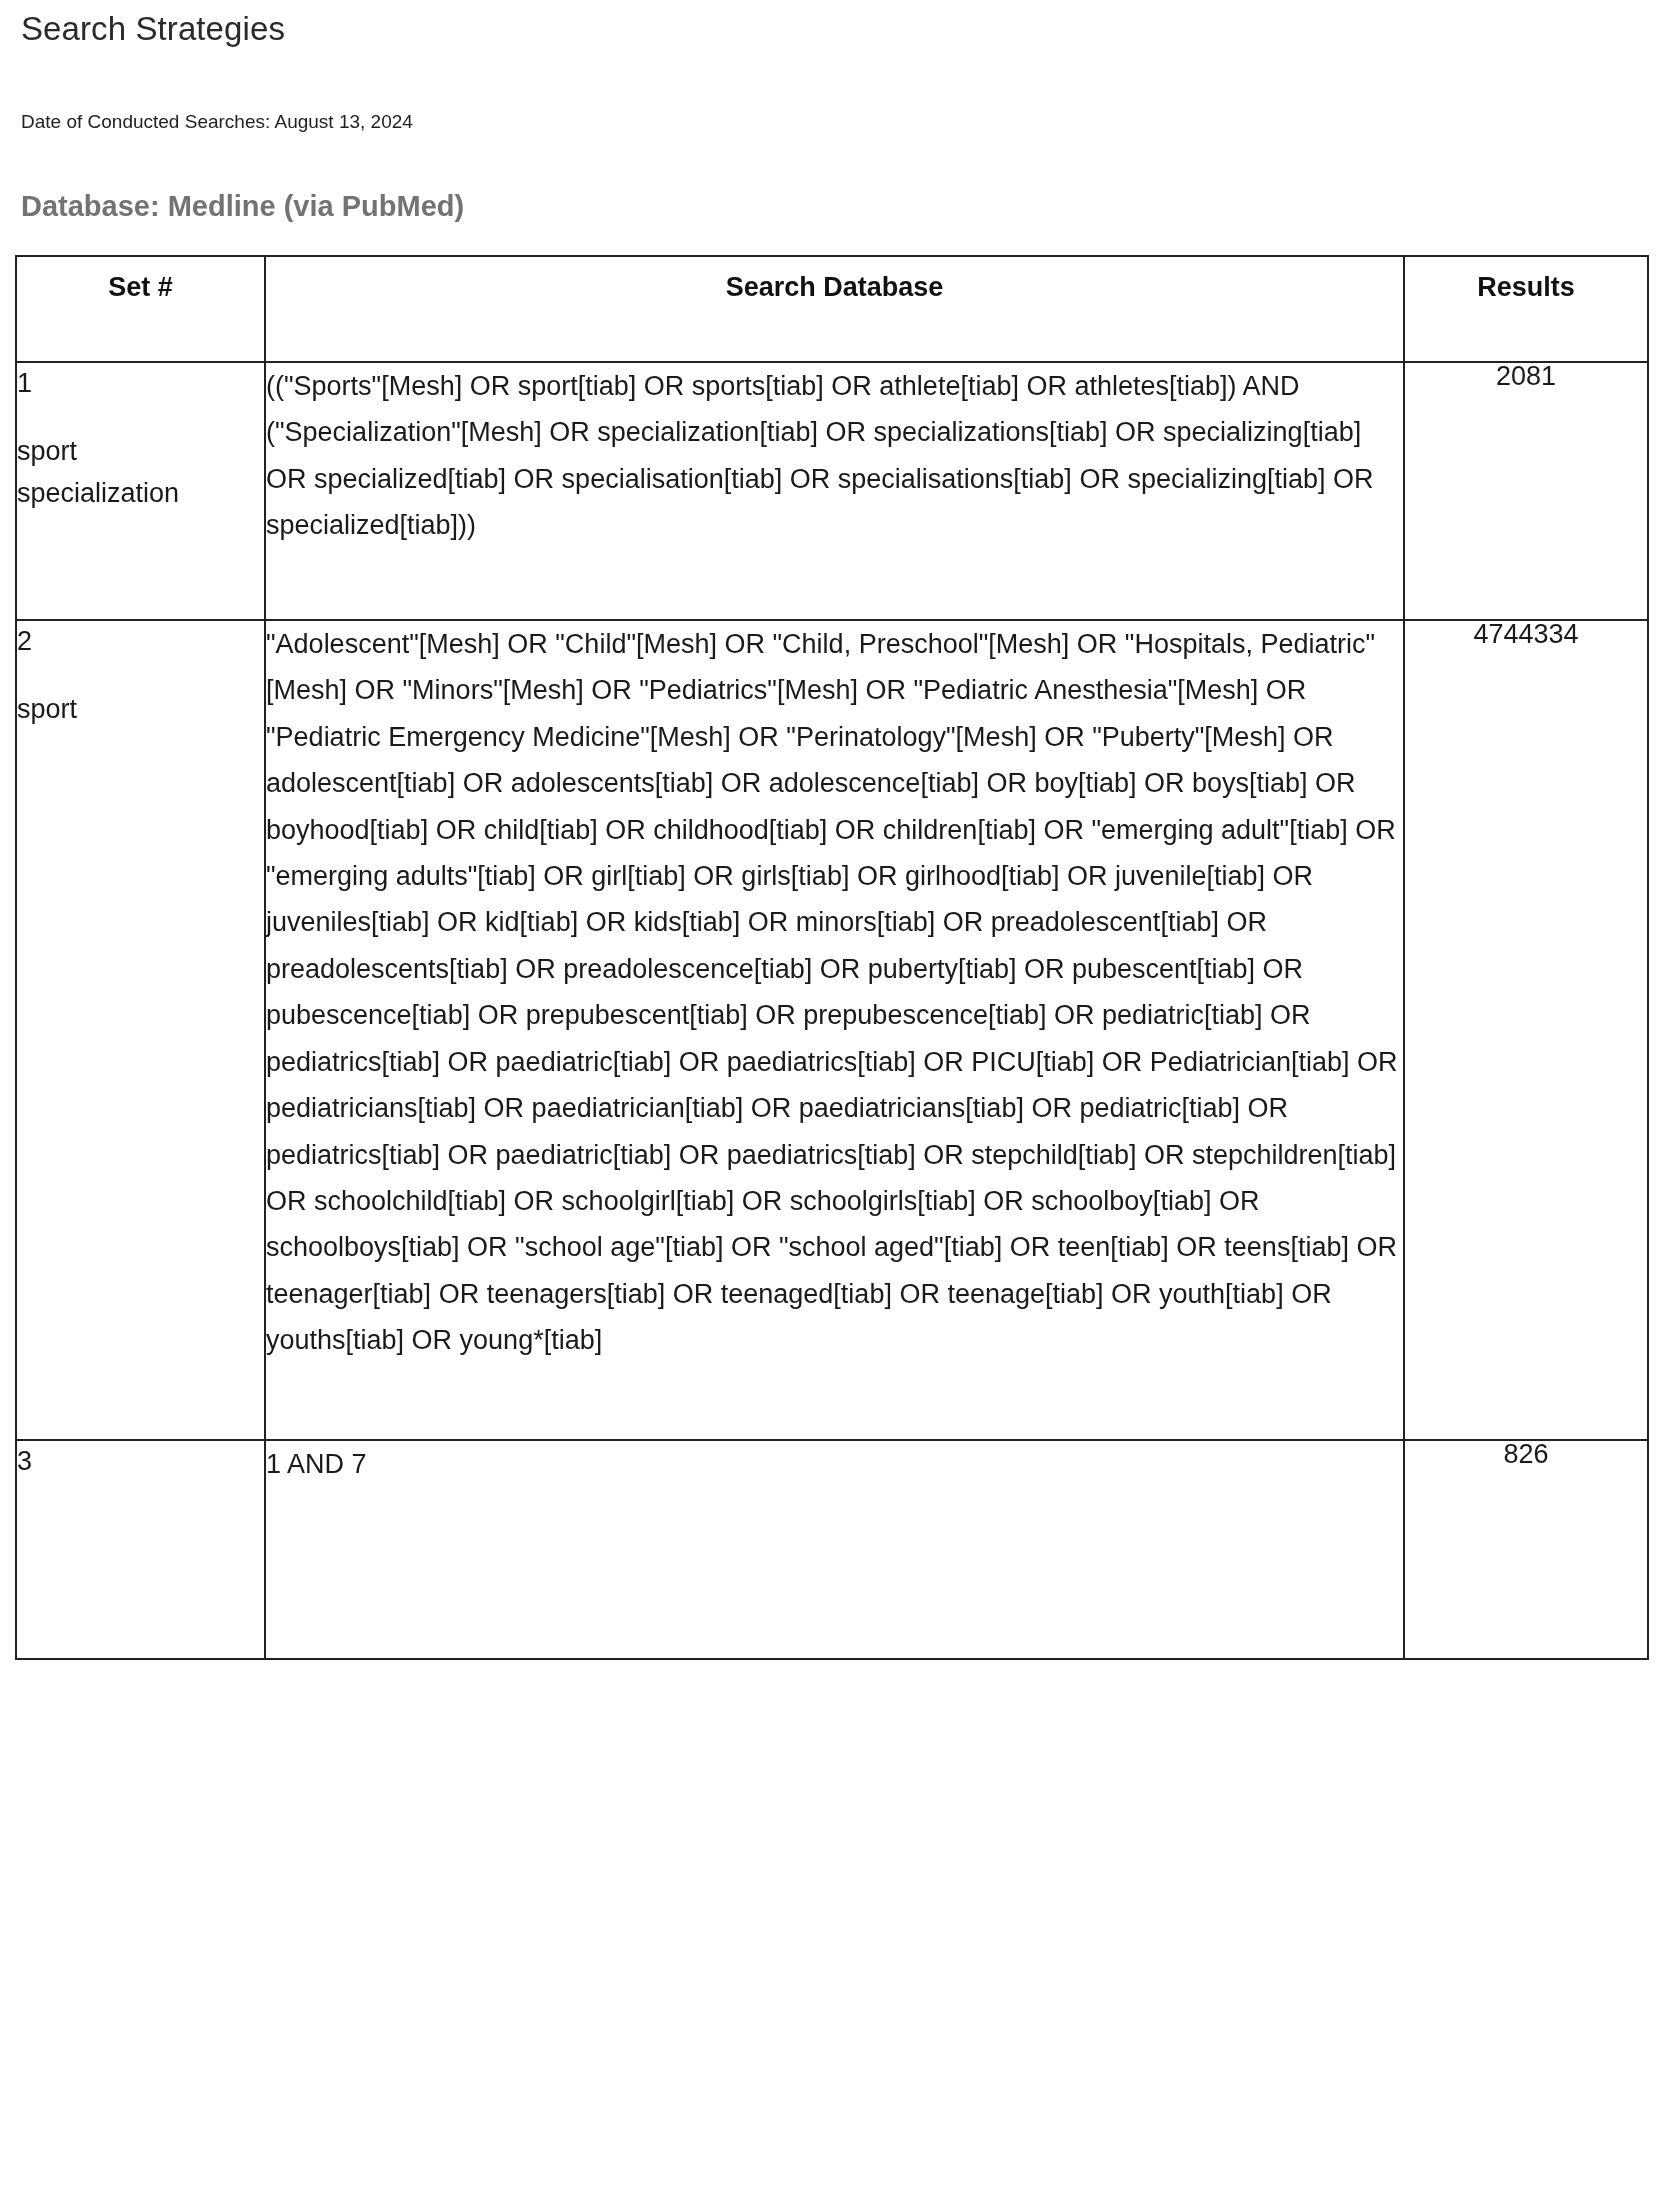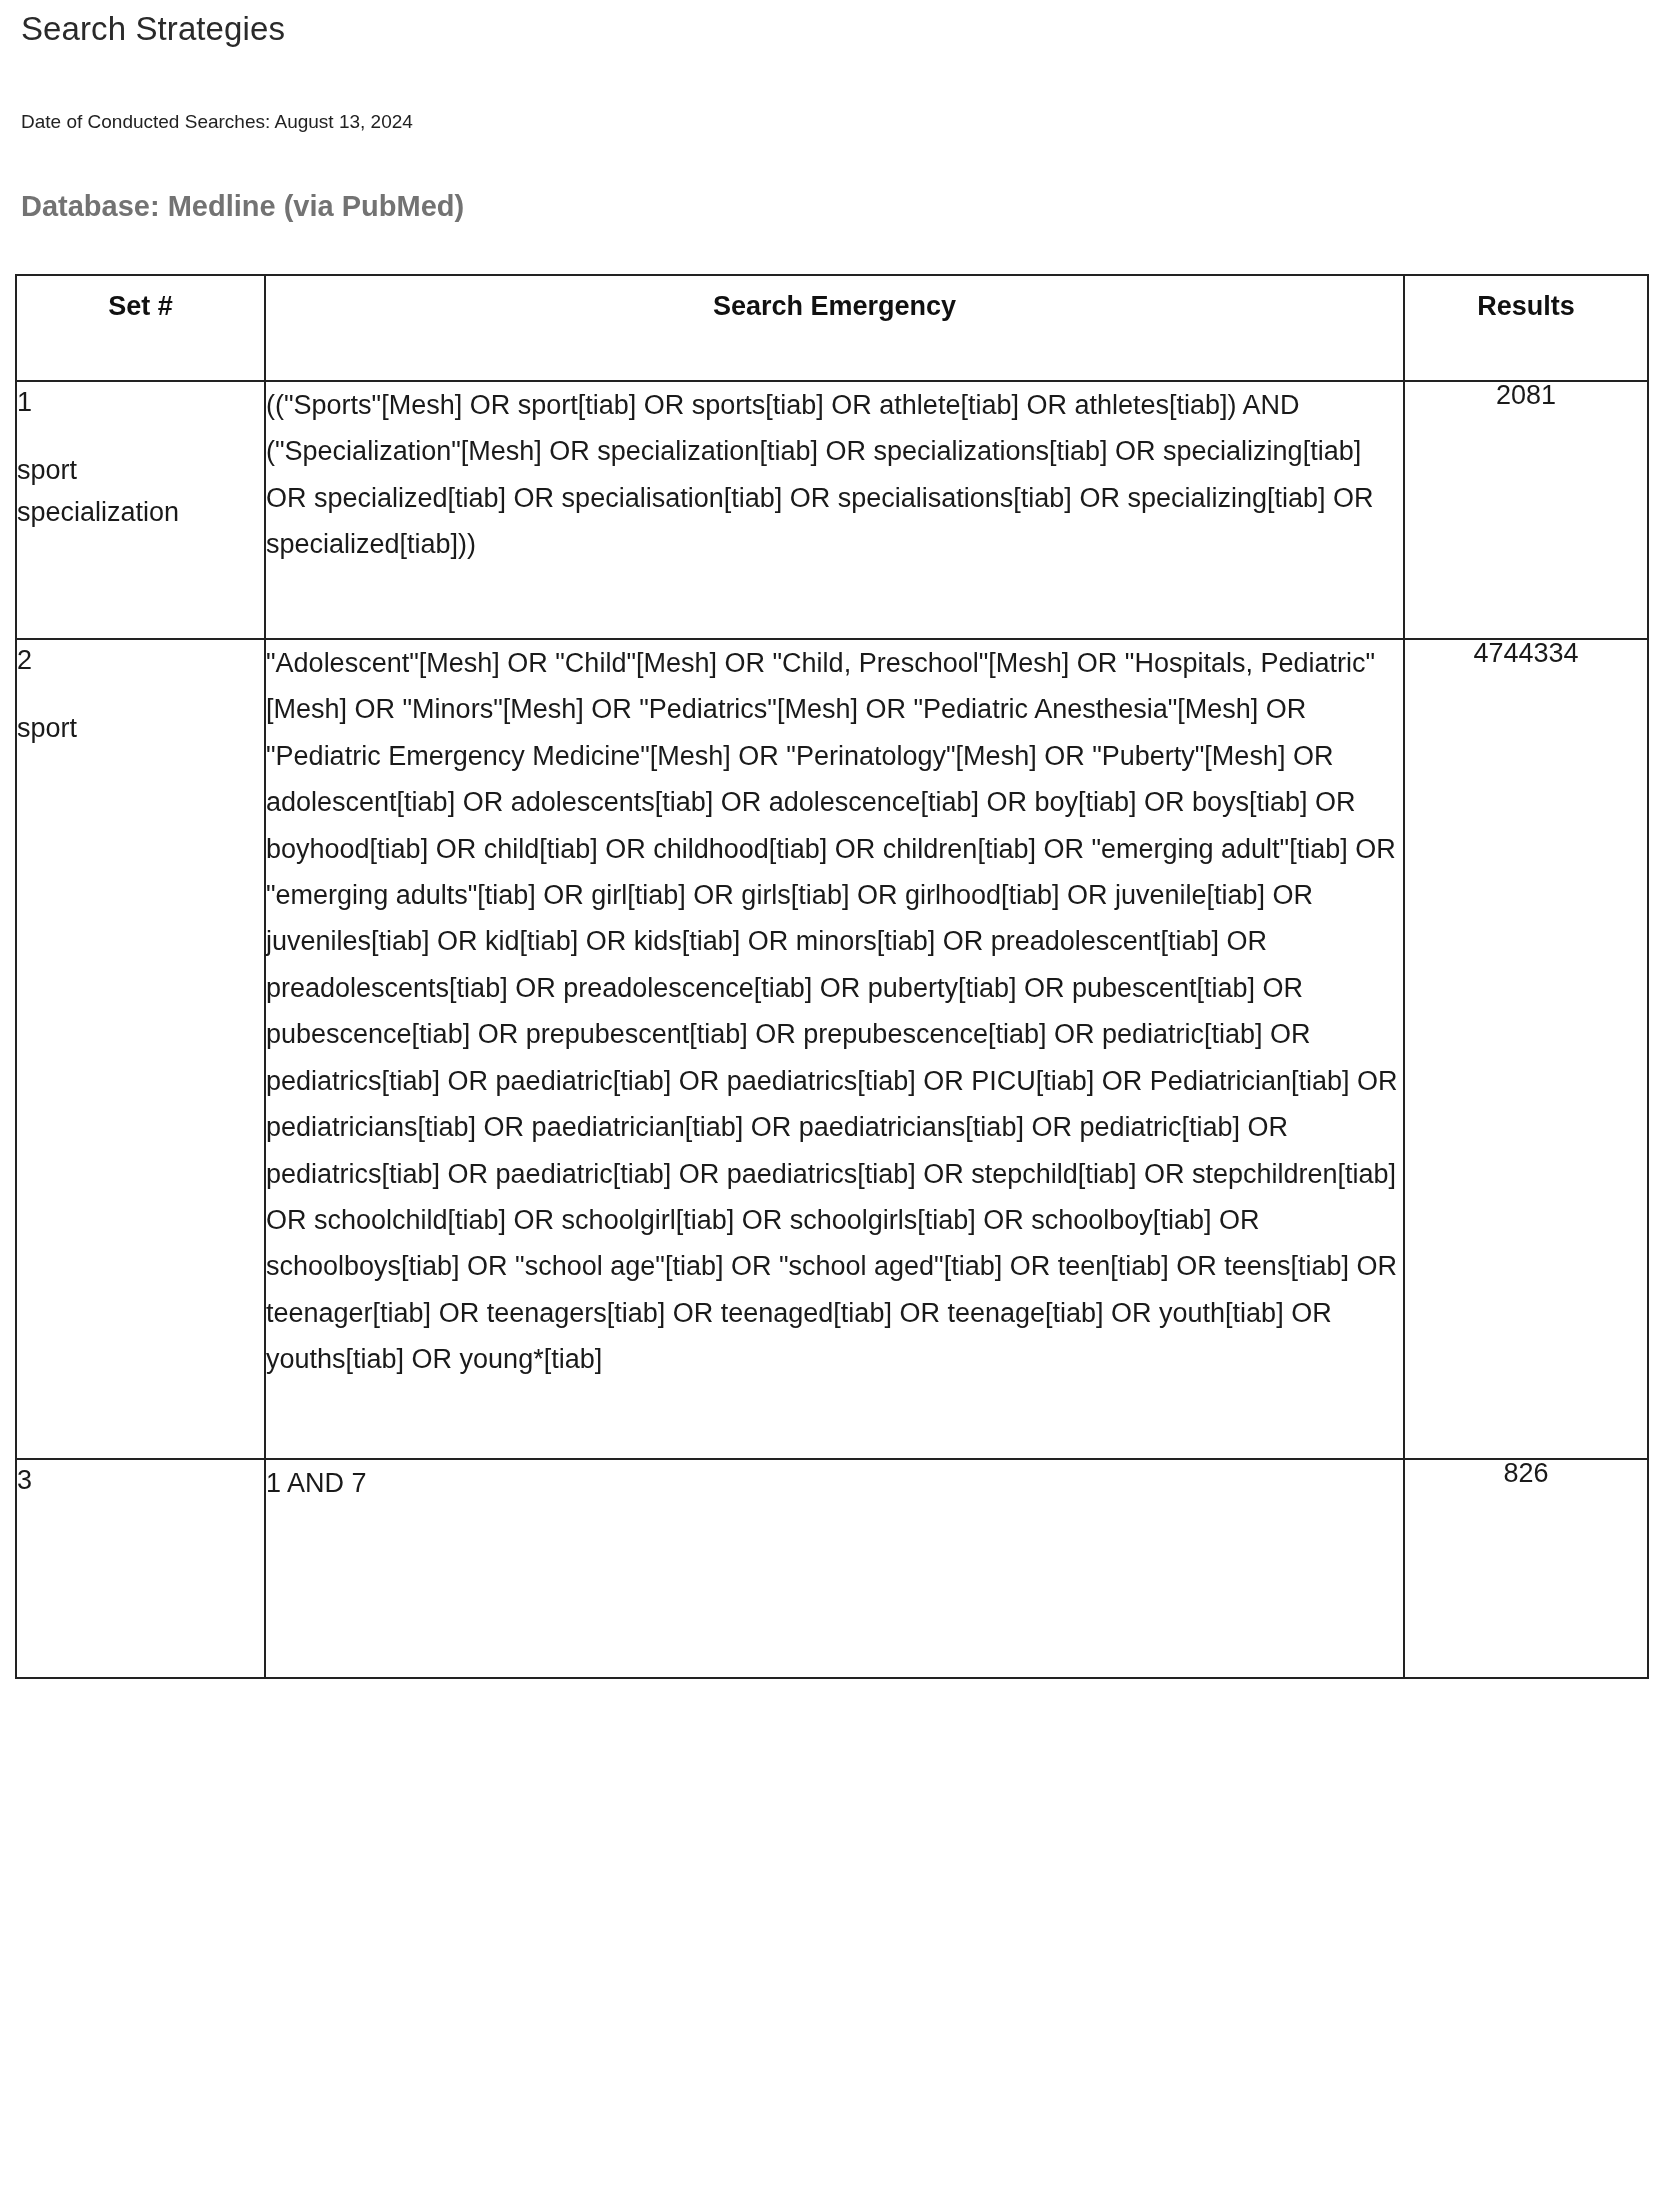--- a/index.html
+++ b/index.html
@@ -40,21 +40,21 @@
     font-size: 29px;
     font-weight: 700;
     color: #737373;
     line-height: 1.0;
     margin-top: 61px;
   }
   table.strategy-table {
     border-collapse: collapse;
     table-layout: fixed;
     width: 1632px;
-    margin-top: 53px;
+    margin-top: 34px;
     margin-left: -6px;
   }
   table.strategy-table col.c-set    { width: 249px; }
   table.strategy-table col.c-strat  { width: 1139px; }
   table.strategy-table col.c-result { width: 244px; }
 
   table.strategy-table th,
   table.strategy-table td {
     border: 2px solid #222222;
     vertical-align: top;
@@ -121,21 +121,21 @@
       <col class="c-set">
       <col class="c-strat">
       <col class="c-result">
     </colgroup>
     <thead>
       <tr>
         <th>
           <div class="th-inner">Set #</div>
         </th>
         <th>
-          <div class="th-inner">Search Emergency</div>
+          <div class="th-inner">Search Database</div>
         </th>
         <th>
           <div class="th-inner">Results</div>
         </th>
       </tr>
     </thead>
     <tbody>
       <tr class="row-1">
         <td class="cell-set">
           <span class="set-num">1</span>

